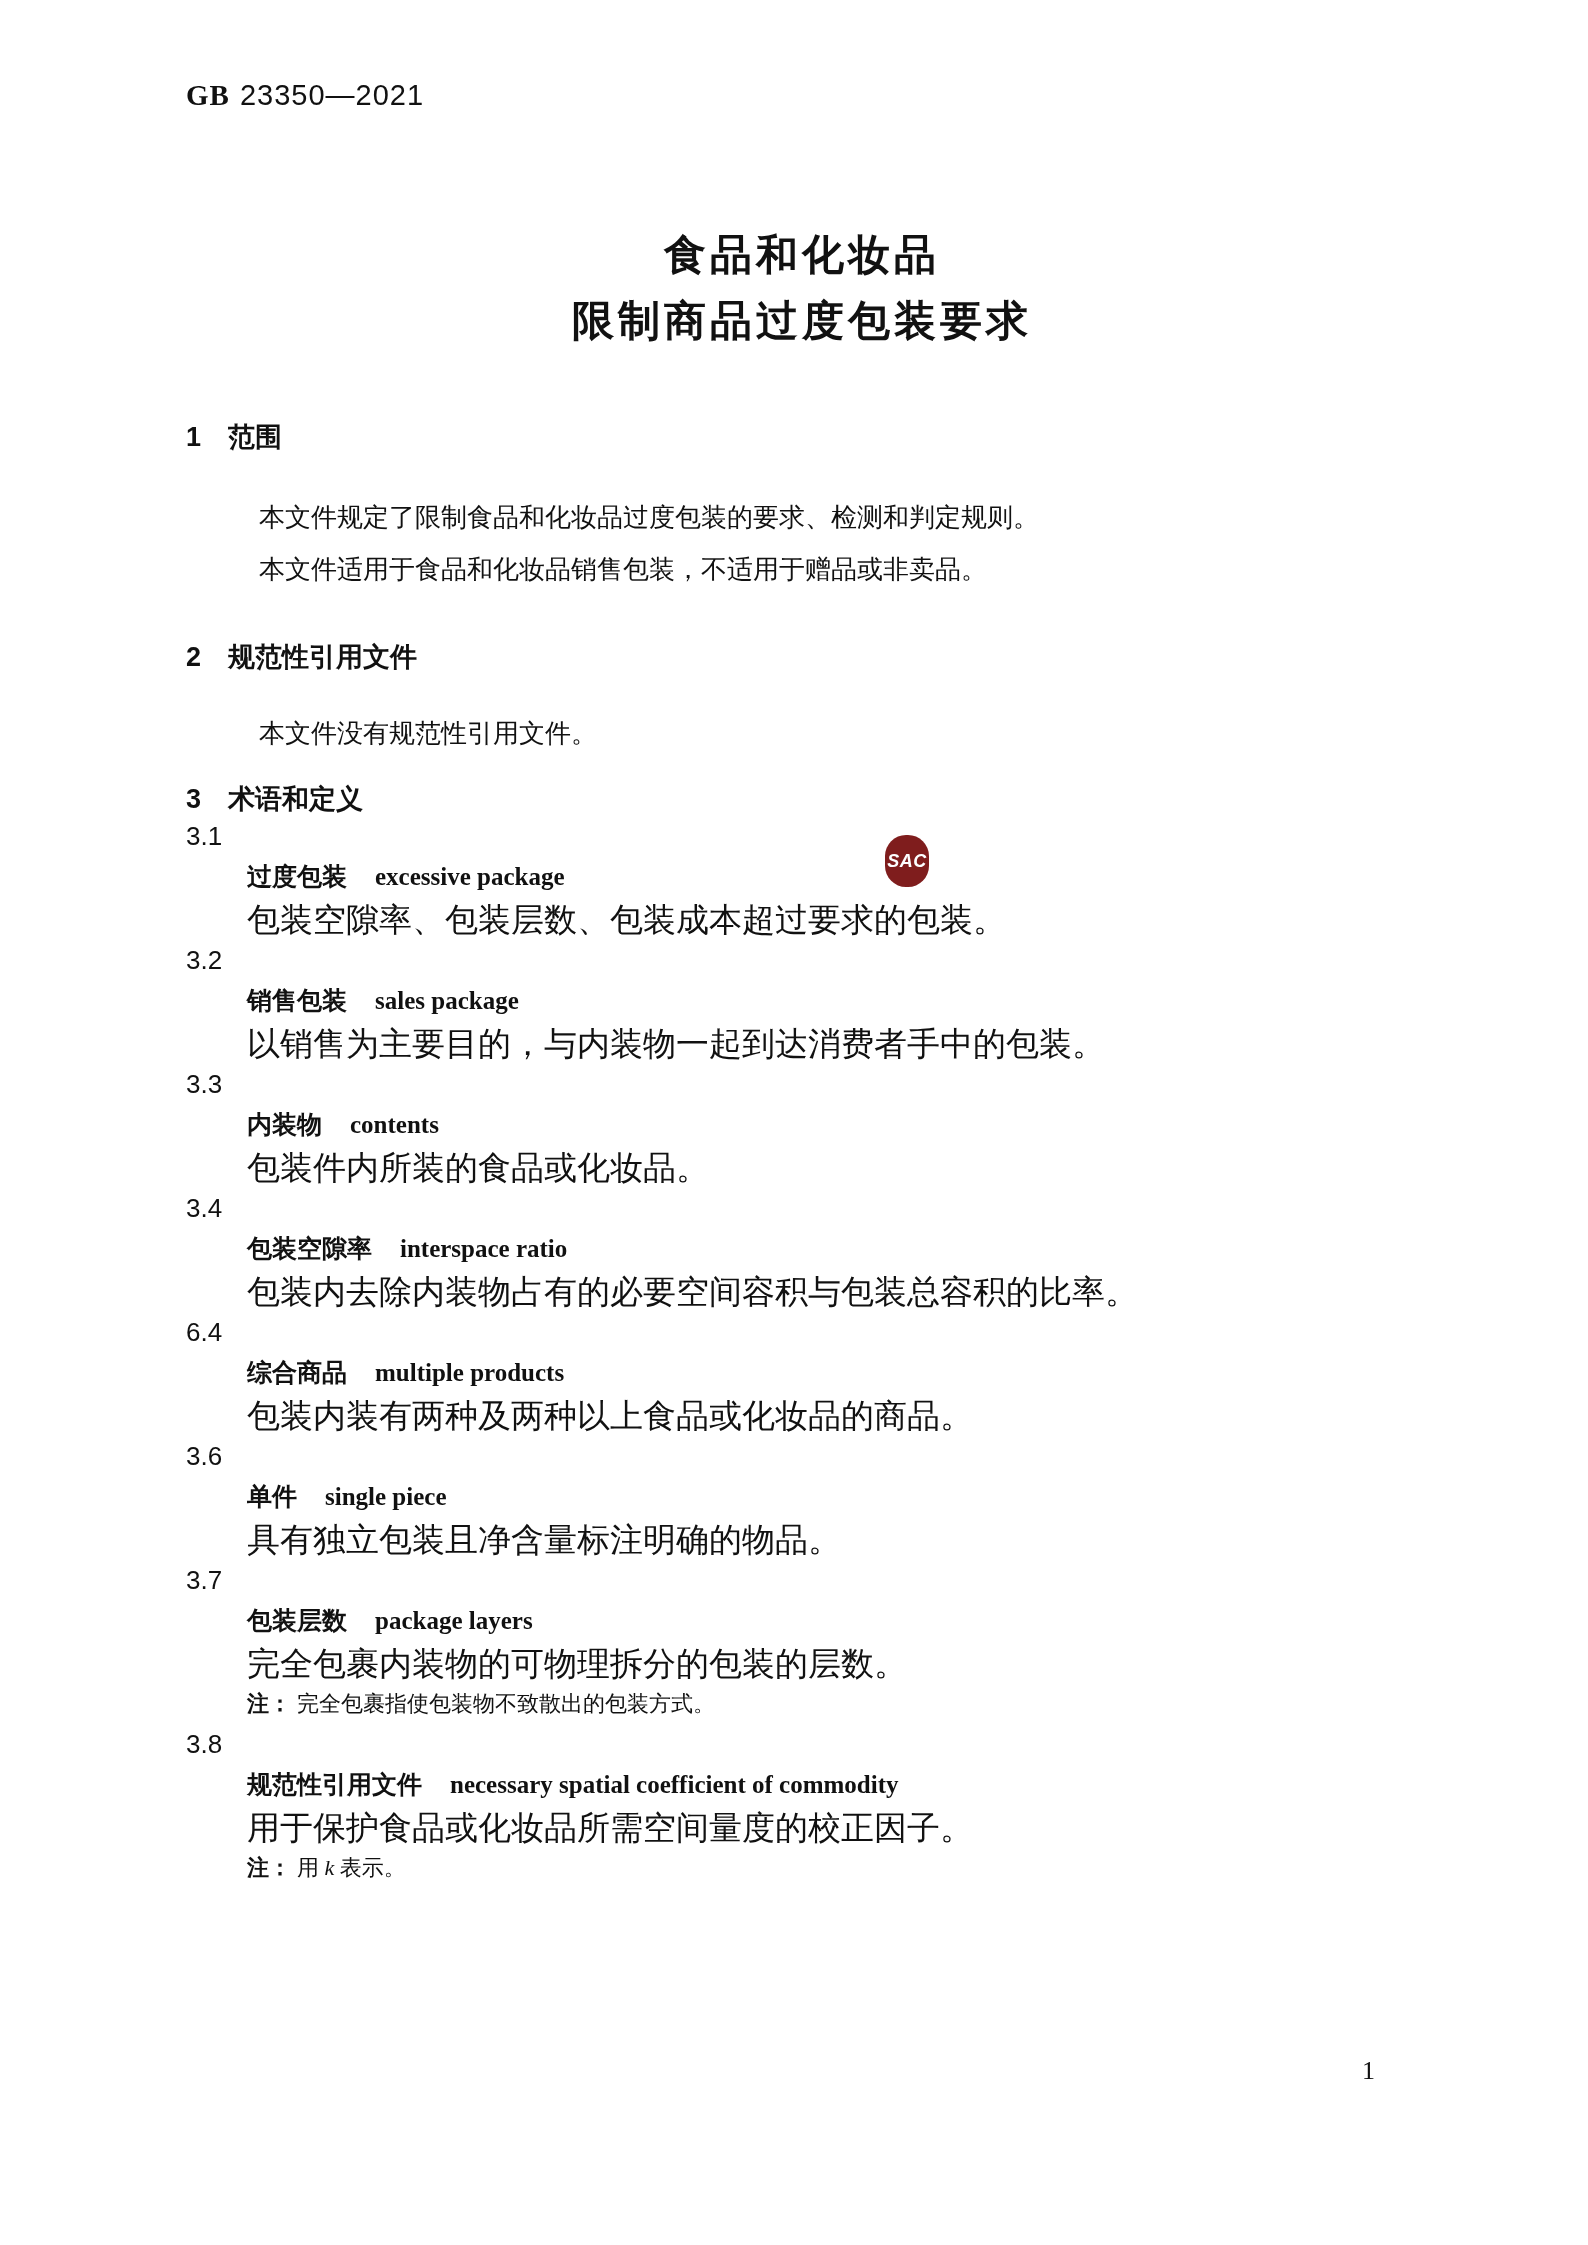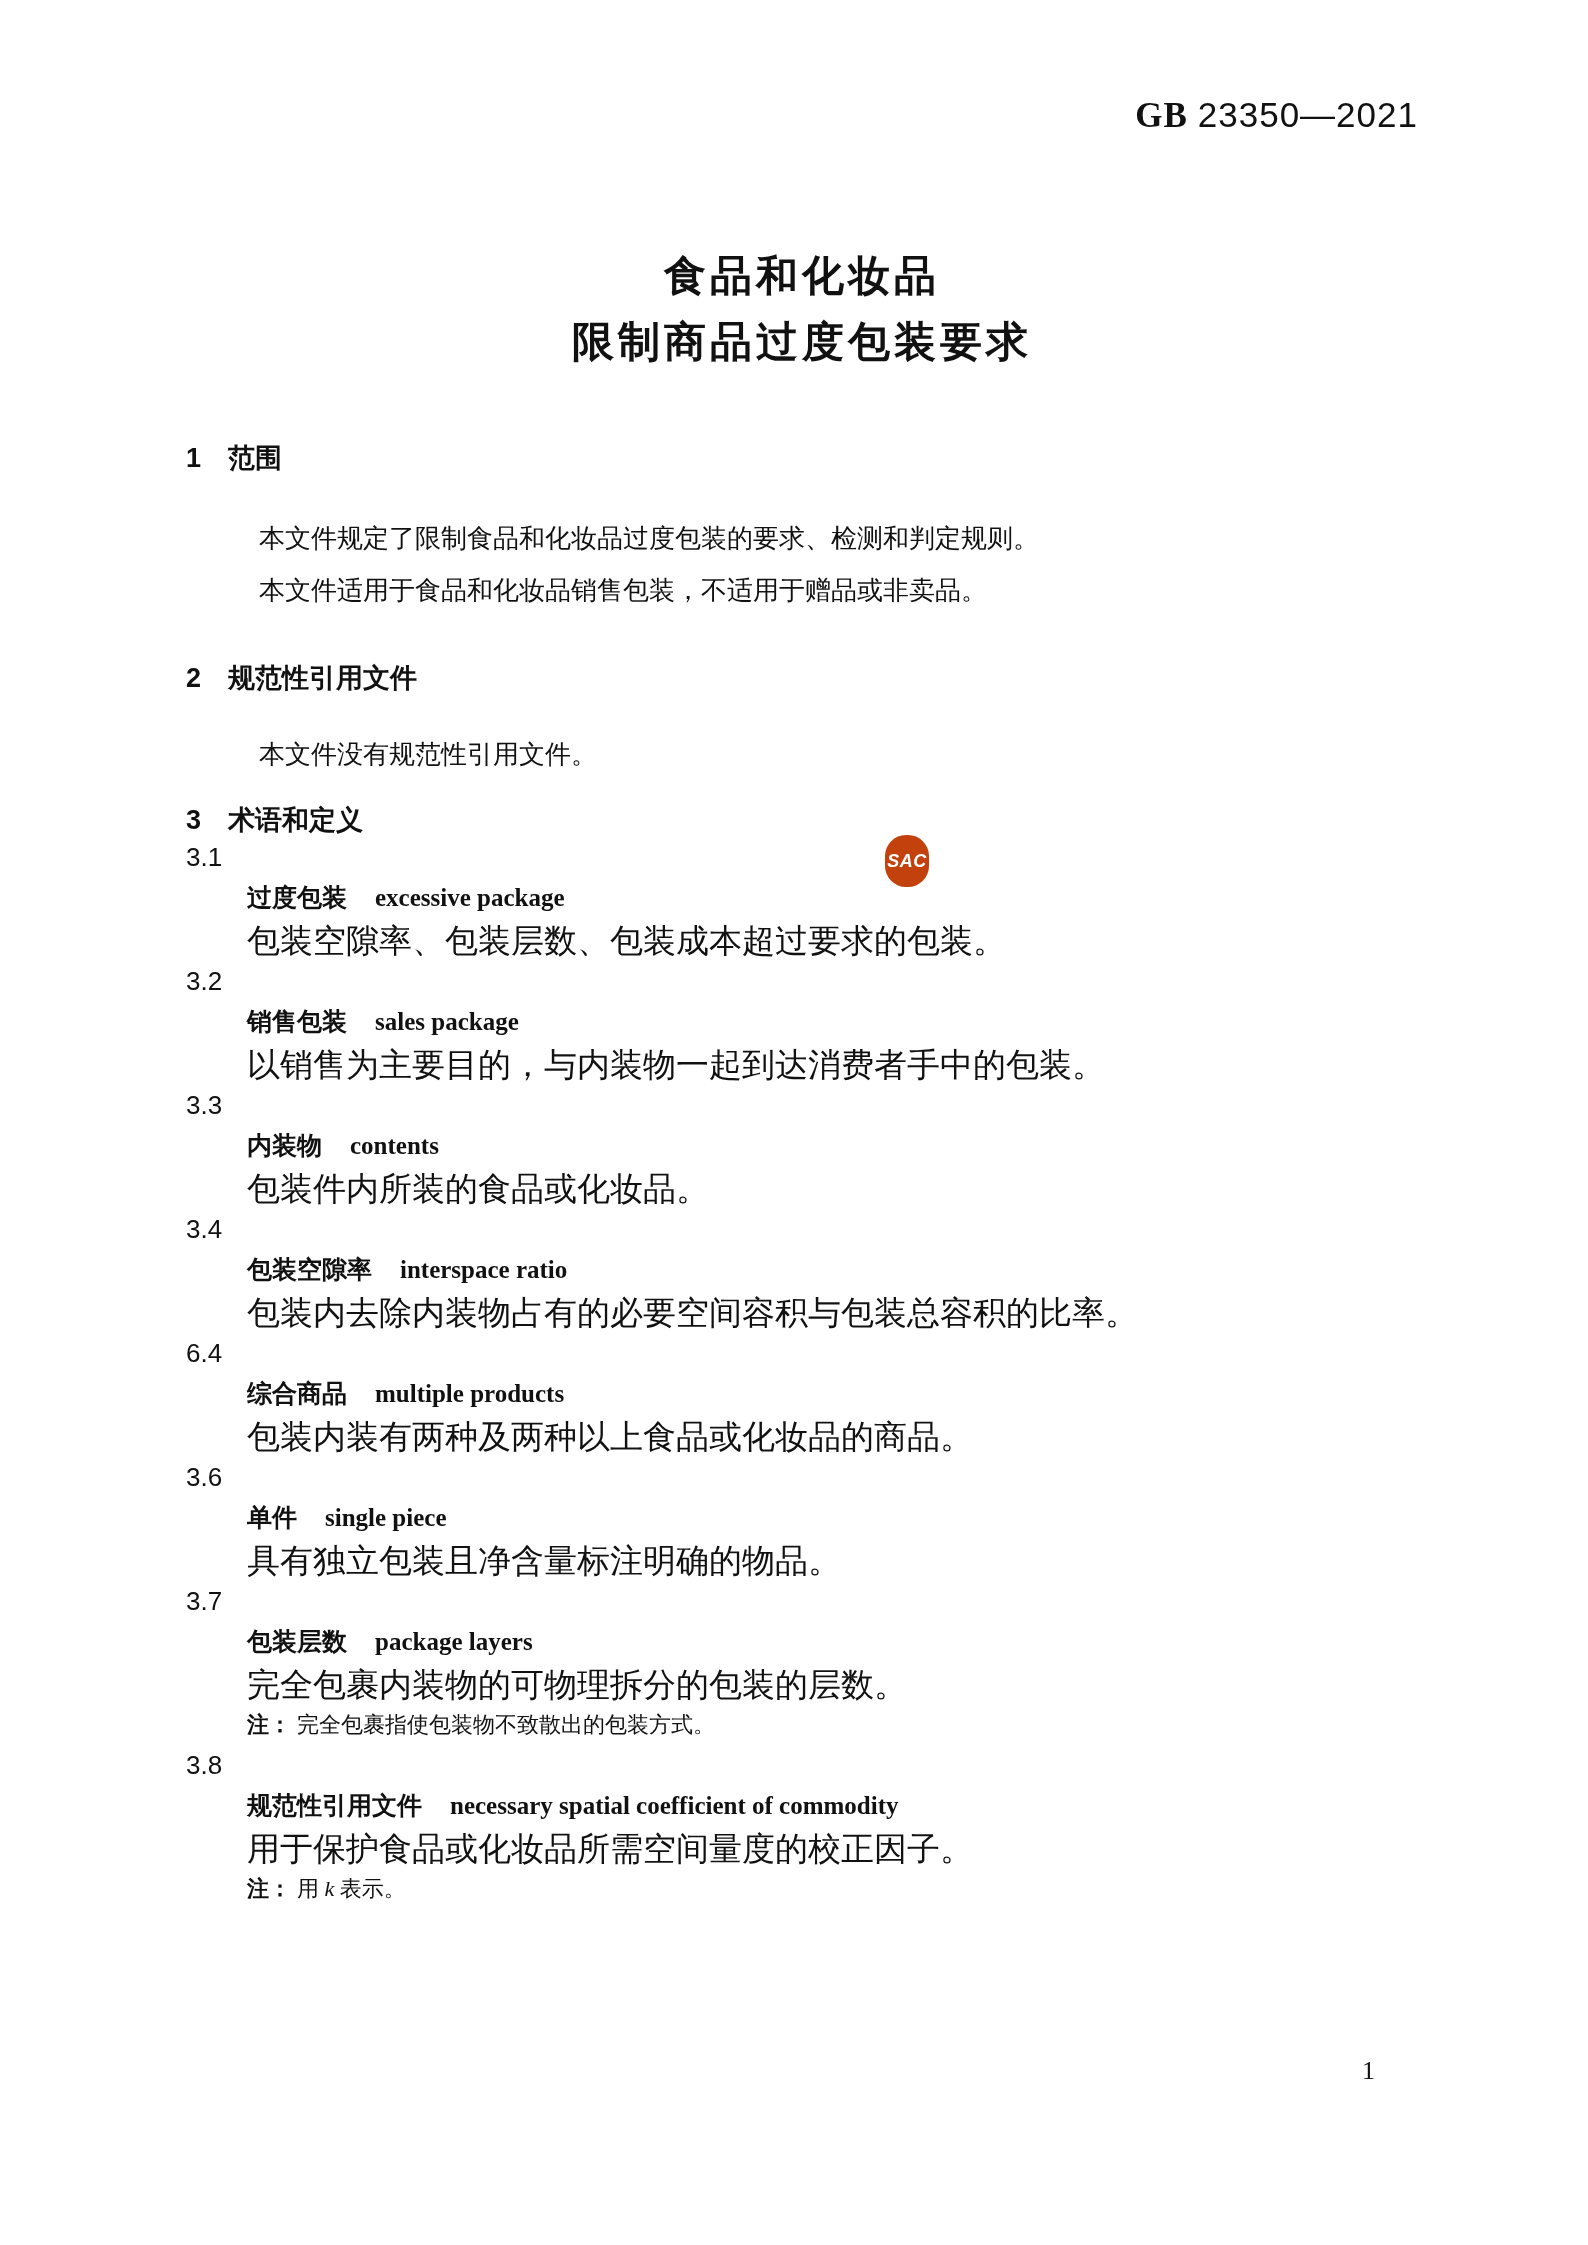--- a/index.html
+++ b/index.html
@@ -9,24 +9,24 @@
     height: 2245px;
     margin: 0 auto;
     background: #ffffff;
     color: #111111;
     font-family: "Liberation Serif", "DejaVu Serif", serif;
     overflow: hidden;
   }
   .content { padding: 0 170px 0 186px; }
 
   .doc-header {
-    margin-top: 100px;
-    text-align: right;
+    margin-top: 80px;
+    text-align: left;
     line-height: 30px;
-    font-size: 35px;
+    font-size: 29px;
     letter-spacing: 1px;
   }
   .doc-header .gb {
     font-family: "Liberation Serif", serif;
     font-weight: bold;
     margin-right: 10px;
   }
   .doc-header .num {
     font-family: "Liberation Sans", sans-serif;
     font-weight: 500;
@@ -97,21 +97,21 @@
     margin-right: 6px;
   }
   .note-var { font-style: italic; font-family: "Liberation Serif", serif; }
 
   .watermark {
     position: absolute;
     left: 885px;
     top: 835px;
     width: 44px;
     height: 52px;
-    background: #c2410c;
+    background: #7f1d1d;
     border-radius: 21px;
     display: flex;
     align-items: center;
     justify-content: center;
     font-family: "Liberation Sans", sans-serif;
     font-style: italic;
     font-weight: bold;
     font-size: 18px;
     letter-spacing: 0.5px;
     color: #fdfeff;

